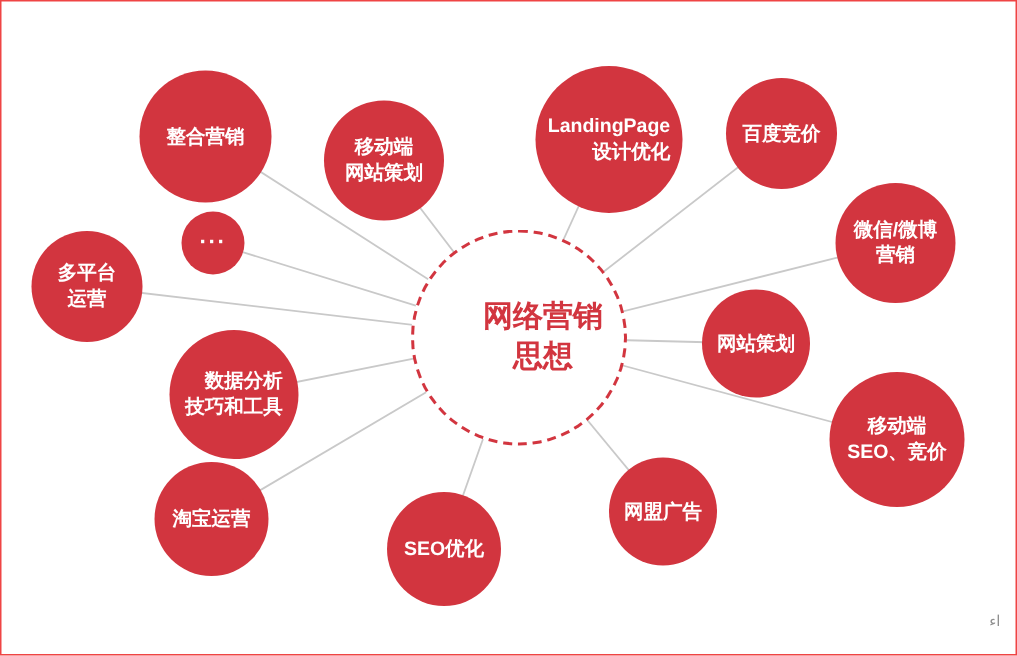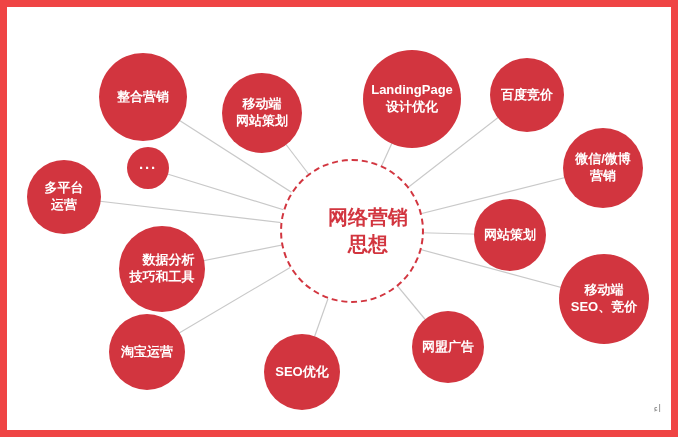--- a/index.html
+++ b/index.html
@@ -10,21 +10,21 @@
   *{margin:0;padding:0;box-sizing:border-box;}
   body{
     font-family:"Liberation Sans","DejaVu Sans",sans-serif;
     background:#fff;
   }
   .canvas{
     position:relative;
     width:678px;
     height:437px;
     background:var(--bg);
-    border:7px solid #ef4444;
+    border:1px solid #ef4444;
     overflow:hidden;
   }
   svg.connectors{
     position:absolute;
     left:0;top:0;
     width:678px;height:437px;
     z-index:1;
   }
   svg.connectors line{
     stroke:var(--line);
@@ -65,21 +65,21 @@
     color:var(--accent);
     font-weight:bold;
     font-size:20px;
     line-height:1.35;
     white-space:pre-line;
     margin-left:32px;
   }
   
   .n0 {left:92px;  top:46px;  width:88px; height:88px;}
   .n1 {left:215px; top:66px;  width:80px; height:80px;}
-  .n2 {left:356px; top:43px;  width:98px; height:98px;}
+  .n2 {left:356px; top:43px;  width:98px; height:98px;text-align:right;}
   .n3 {left:483px; top:51px;  width:74px; height:74px;text-align:center;}
   .n4 {left:556px; top:121px; width:80px; height:80px;}
   .n5 {left:467px; top:192px; width:72px; height:72px;}
   .n6 {left:552px; top:247px; width:90px; height:90px;}
   .n7 {left:405px; top:304px; width:72px; height:72px;}
   .n8 {left:257px; top:327px; width:76px; height:76px;}
   .n9 {left:102px; top:307px; width:76px; height:76px;}
   .n10{left:112px; top:219px; width:86px; height:86px;text-align:right;}
   .n11{left:20px;  top:153px; width:74px; height:74px;}
   .n12{left:120px; top:140px; width:42px; height:42px;}

